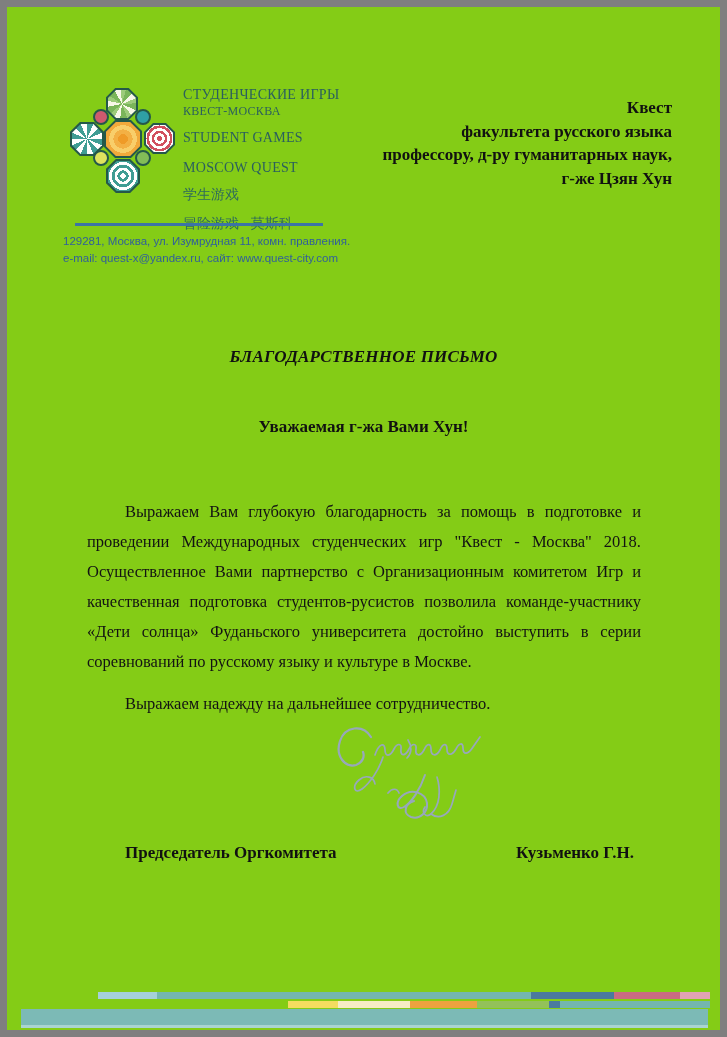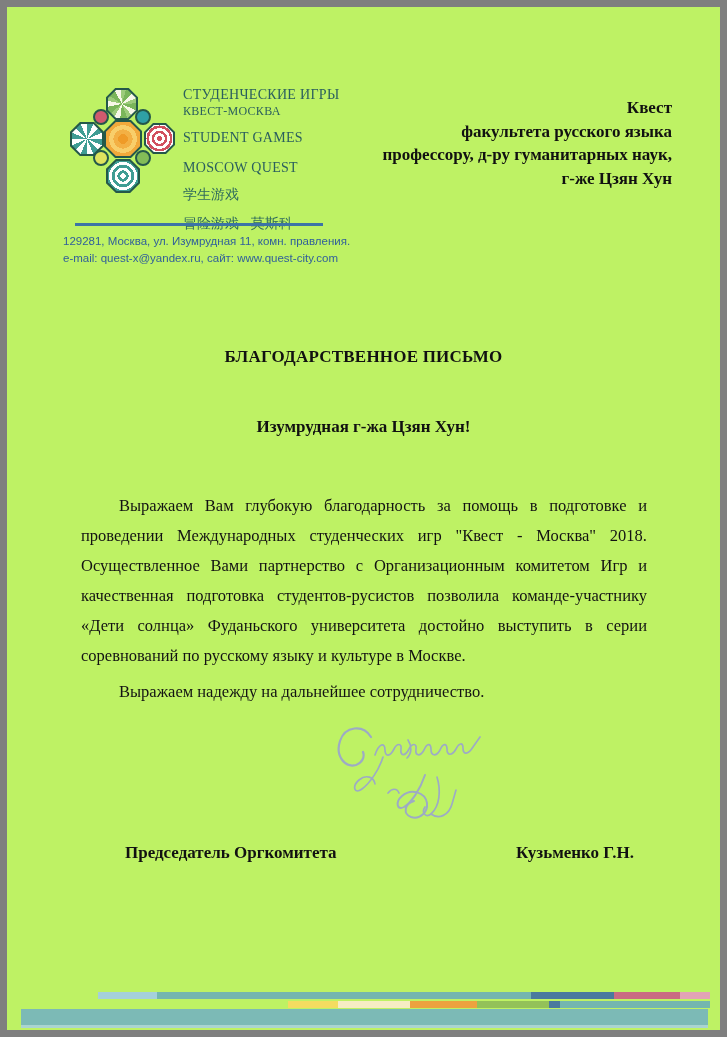--- a/index.html
+++ b/index.html
@@ -1,18 +1,18 @@
 <!DOCTYPE html>
 <html><head>
 <meta charset="utf-8">
 <style>
   html,body{margin:0;padding:0;background:#555;}
   .frame{position:relative;width:727px;height:1037px;background:#7f7f7f;margin:0 auto;
          font-family:"Liberation Serif", serif;}
-  .page{position:absolute;left:7px;top:7px;width:713px;height:1023px;background:#bef264;overflow:hidden;}
+  .page{position:absolute;left:7px;top:7px;width:713px;height:1023px;background:#84cc16;overflow:hidden;}
 
   
   .logo-cluster{position:absolute;left:61px;top:79px;width:115px;height:112px;}
   .oct{position:absolute;clip-path:polygon(29% 0%,71% 0%,100% 29%,100% 71%,71% 100%,29% 100%,0% 71%,0% 29%);}
   .oct-outer{background:#24584a;}
   .oct-inner{position:absolute;left:2px;top:2px;right:2px;bottom:2px;
              clip-path:polygon(29% 0%,71% 0%,100% 29%,100% 71%,71% 100%,29% 100%,0% 71%,0% 29%);}
   .candy-center{background:radial-gradient(circle,#ef9b28 0 20%,#f3b044 20% 40%,#f8ce6a 40% 58%,#f2a93b 58% 80%,#f7dc9a 80% 100%);}
   .candy-swirl{background:repeating-conic-gradient(from 15deg,#7ab55a 0 28deg,#f7f7e8 28deg 52deg,#9ccb7a 52deg 72deg);}
   .candy-stripes{background:repeating-conic-gradient(#3f9d94 0 22.5deg,#ffffff 22.5deg 45deg);}
@@ -30,25 +30,25 @@
 
   .head-rule{position:absolute;left:68px;top:216px;width:248px;height:3px;background:#3c74a6;}
   .contact{position:absolute;left:56px;top:226px;font-family:"Liberation Sans",sans-serif;
            font-size:11.5px;color:#31609a;line-height:16.5px;}
 
   .recipient{position:absolute;right:48px;top:89px;width:360px;text-align:right;
              font-weight:bold;font-size:17px;color:#111;line-height:23.5px;}
 
   
   .title{position:absolute;left:68px;top:340px;width:577px;text-align:center;
-         font-weight:bold;font-size:17px;color:#111;letter-spacing:.2px;}
+         font-weight:bold;font-size:17px;color:#111;letter-spacing:.2px;font-style:italic;}
   .salutation{position:absolute;left:68px;top:410px;width:577px;text-align:center;
               font-weight:bold;font-size:17px;color:#111;}
   .body-text{position:absolute;left:68px;top:478px;width:578px;font-size:16.5px;color:#131313;}
-  .body-text p{margin:6px;text-indent:38px;text-align:justify;line-height:30px;}
+  .body-text p{margin:12px;text-indent:38px;text-align:justify;line-height:30px;}
 
   
   .sig{position:absolute;left:318px;top:708px;width:200px;height:118px;}
   .sign-row{position:absolute;left:68px;top:836px;width:577px;display:flex;
             justify-content:space-between;font-weight:bold;font-size:17px;color:#111;}
   .sign-row .pos{padding-left:50px;}
   .sign-row .name{padding-right:18px;}
 
   
   .stripe{position:absolute;height:7px;}
@@ -100,21 +100,21 @@
     </div>
 
     <div class="recipient">
       <div>Квест</div>
       <div>факультета русского языка</div>
       <div>профессору, д-ру гуманитарных наук,</div>
       <div>г-же Цзян Хун</div>
     </div>
 
     <div class="title">БЛАГОДАРСТВЕННОЕ ПИСЬМО</div>
-    <div class="salutation">Изумрудная г-жа Цзян Хун!</div>
+    <div class="salutation">Уважаемая г-жа Вами Хун!</div>
 
     <div class="body-text">
       <p>Выражаем Вам глубокую благодарность за помощь в подготовке и проведении Международных студенческих игр "Квест - Москва" 2018. Осуществленное Вами партнерство с Организационным комитетом Игр и качественная подготовка студентов-русистов позволила команде-участнику «Дети солнца» Фуданьского университета достойно выступить в серии соревнований по русскому языку и культуре в Москве.</p>
       <p>Выражаем надежду на дальнейшее сотрудничество.</p>
     </div>
 
     <svg class="sig" viewBox="0 0 200 118">
       <g fill="none" stroke="#9aa4cf" stroke-width="1.7" stroke-linecap="round" opacity="0.9">
 
         <path d="M46,22 C38,9 20,11 15,26 C10,41 20,53 31,50 C37,48 40,42 38,37" stroke-width="2.2"></path>

